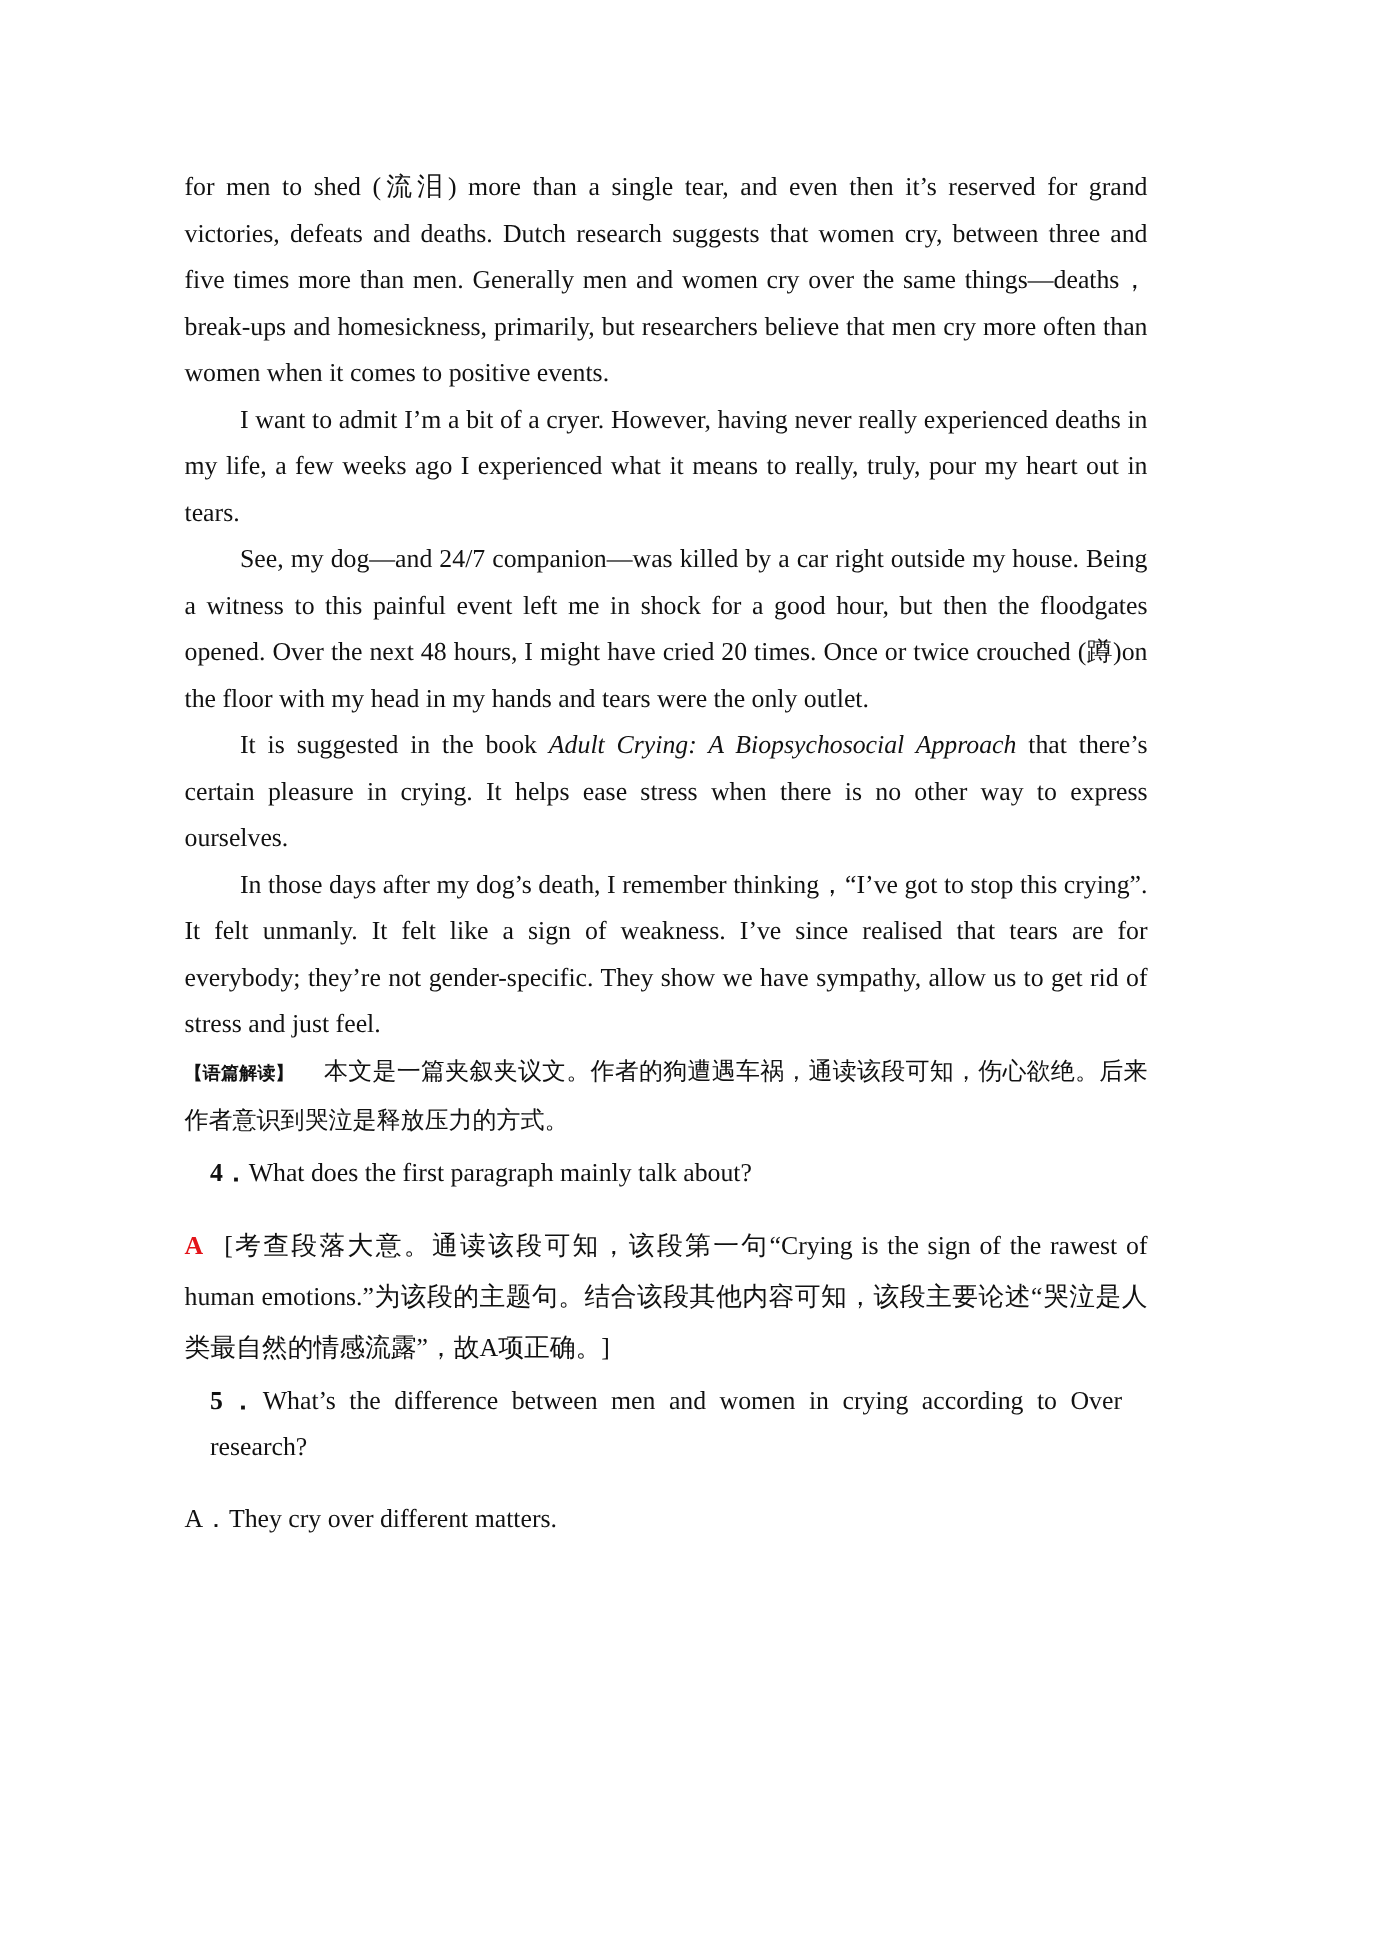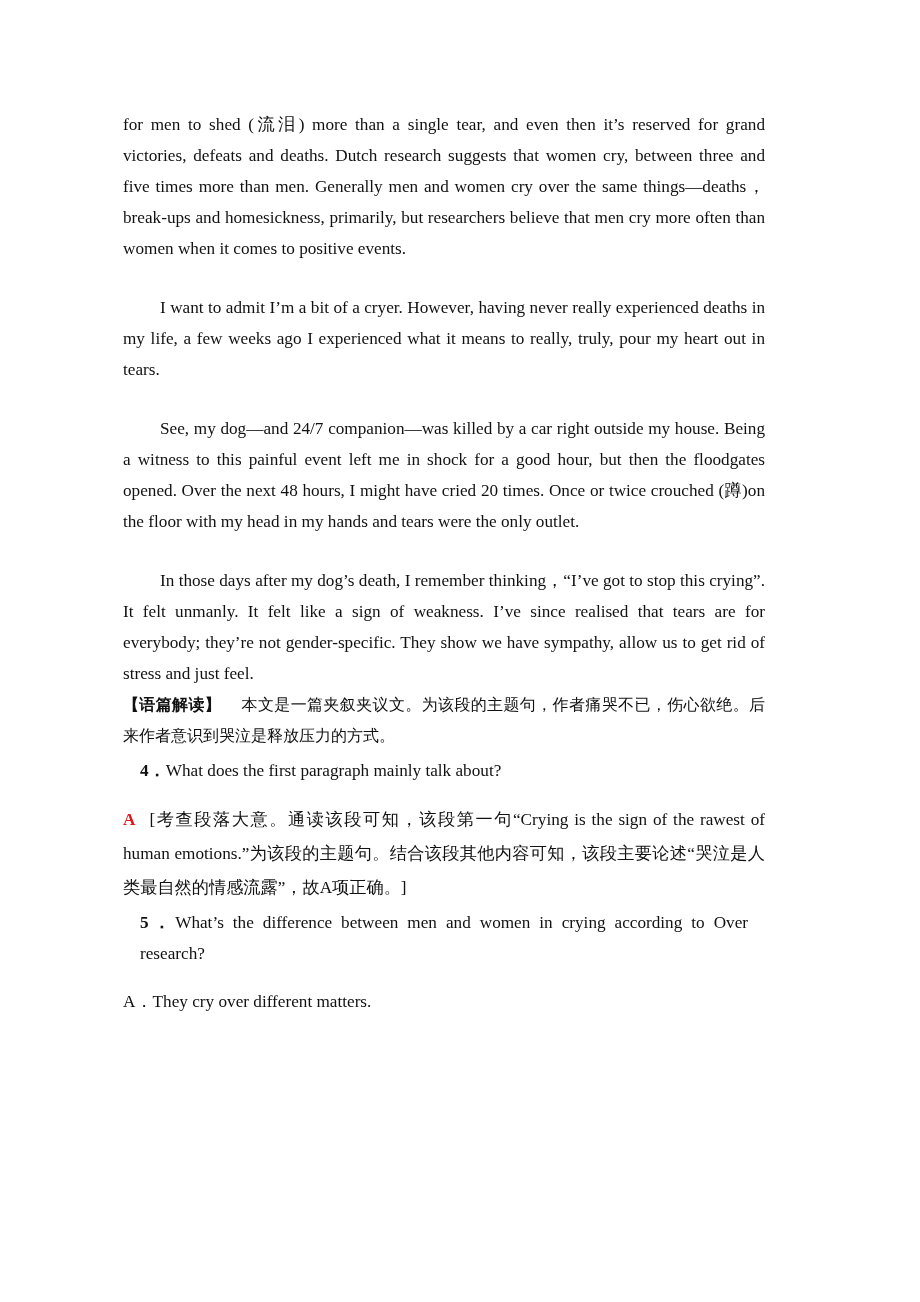--- a/index.html
+++ b/index.html
@@ -23,29 +23,28 @@
       font-size: 17.2px;
       line-height: 31px;
     }
     .para {
       margin: 0;
       text-align: justify;
       text-align-last: left;
     }
     .indent {
       text-indent: 37px;
-      margin-top: 28px;
     }
     .cn {
       font-family: "DejaVu Sans", "Liberation Sans", sans-serif;
       font-size: 16px;
     }
     .analysis-label {
       font-family: "DejaVu Sans", sans-serif;
-      font-size: 16px;
+      font-size: 12px;
       font-weight: bold;
     }
     .analysis {
       margin: 0;
       line-height: 31px;
       text-align: justify;
     }
     .question {
       margin: 17px;
       margin-top: 4px;
@@ -78,24 +77,25 @@
 <body>
 
 <div class="page">
 
   <p class="para">for men to shed (流泪) more than a single tear, and even then it’s reserved for grand victories, defeats and deaths. Dutch research suggests that women cry, between three and five times more than men. Generally men and women cry over the same things—deaths， break-ups and homesickness, primarily, but researchers believe that men cry more often than women when it comes to positive events.</p>
 
   <p class="para indent">I want to admit I’m a bit of a cryer. However, having never really experienced deaths in my life, a few weeks ago I experienced what it means to really, truly, pour my heart out in tears.</p>
 
   <p class="para indent">See, my dog—and 24/7 companion—was killed by a car right outside my house. Being a witness to this painful event left me in shock for a good hour, but then the floodgates opened. Over the next 48 hours, I might have cried 20 times. Once or twice crouched (蹲)on the floor with my head in my hands and tears were the only outlet.</p>
 
+  <p class="para indent"><span>It is suggested in the book </span><em>Adult Crying: A Biopsychosocial Approach</em><span> that there’s certain pleasure in crying. It helps ease stress when there is no other way to express ourselves.</span></p>
 
   <p class="para indent">In those days after my dog’s death, I remember thinking，“I’ve got to stop this crying”.  It felt unmanly. It felt like a sign of weakness. I’ve since realised that tears are for everybody; they’re not gender-specific. They show we have sympathy, allow us to get rid of stress and just feel.</p>
 
-  <p class="analysis"><span class="analysis-label">【语篇解读】</span><span style="display:inline-block;width:20px;"></span><span class="cn">本文是一篇夹叙夹议文。为该段的主题句，作者痛哭不已，伤心欲绝。后来作者意识到哭泣是释放压力的方式。</span></p>
+  <p class="analysis"><span class="analysis-label">【语篇解读】</span><span style="display:inline-block;width:20px;"></span><span class="cn">本文是一篇夹叙夹议文。作者的狗遭遇车祸，通读该段可知，伤心欲绝。后来作者意识到哭泣是释放压力的方式。</span></p>
 
   <div>
     <p class="question"><span class="qnum">4．</span><span>What does the first paragraph mainly talk about?</span></p>
     <p class="answer"><span class="answer-letter">A</span><span>[考查段落大意。通读该段可知，该段第一句“Crying is the sign of the rawest of human emotions.”为该段的主题句。结合该段其他内容可知，该段主要论述“哭泣是人类最自然的情感流露”，故A项正确。]</span></p>
   </div>
 
   <div>
     <p class="question q5"><span class="qnum">5．</span><span>What’s the difference between men and women in crying according to Over research?</span></p>
     <p class="option"><span>A．</span><span>They cry over different matters.</span></p>
   </div>

